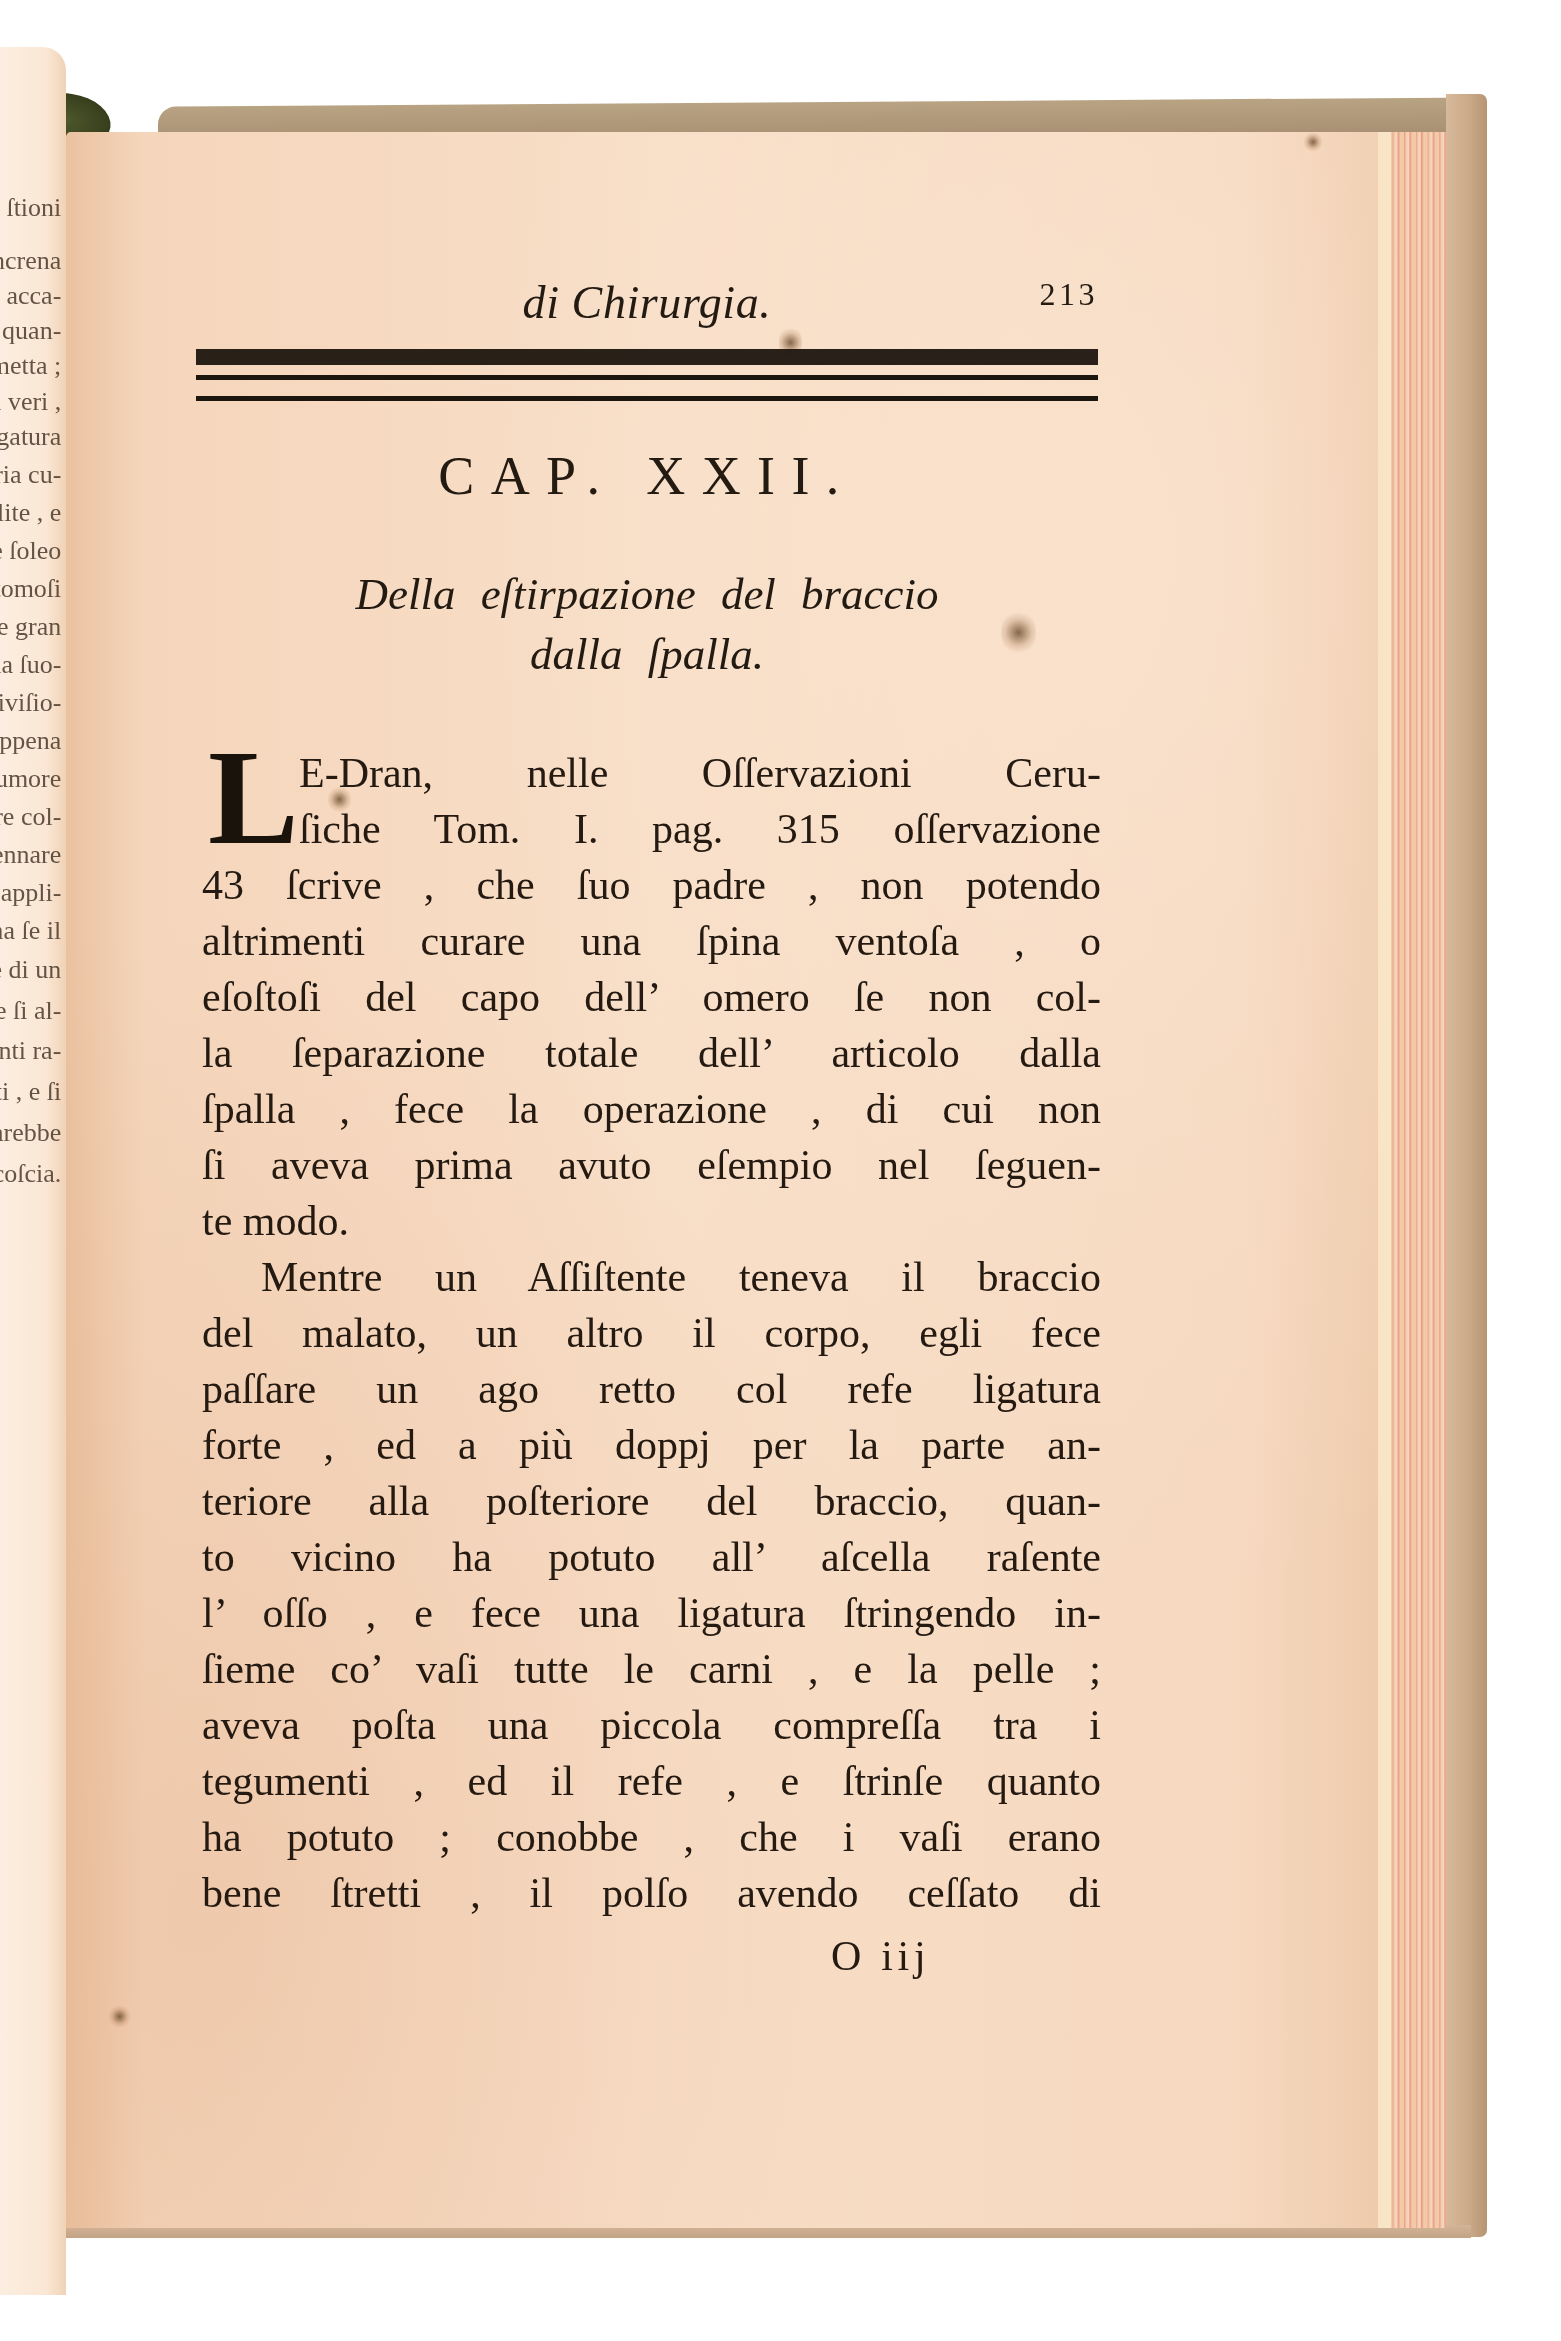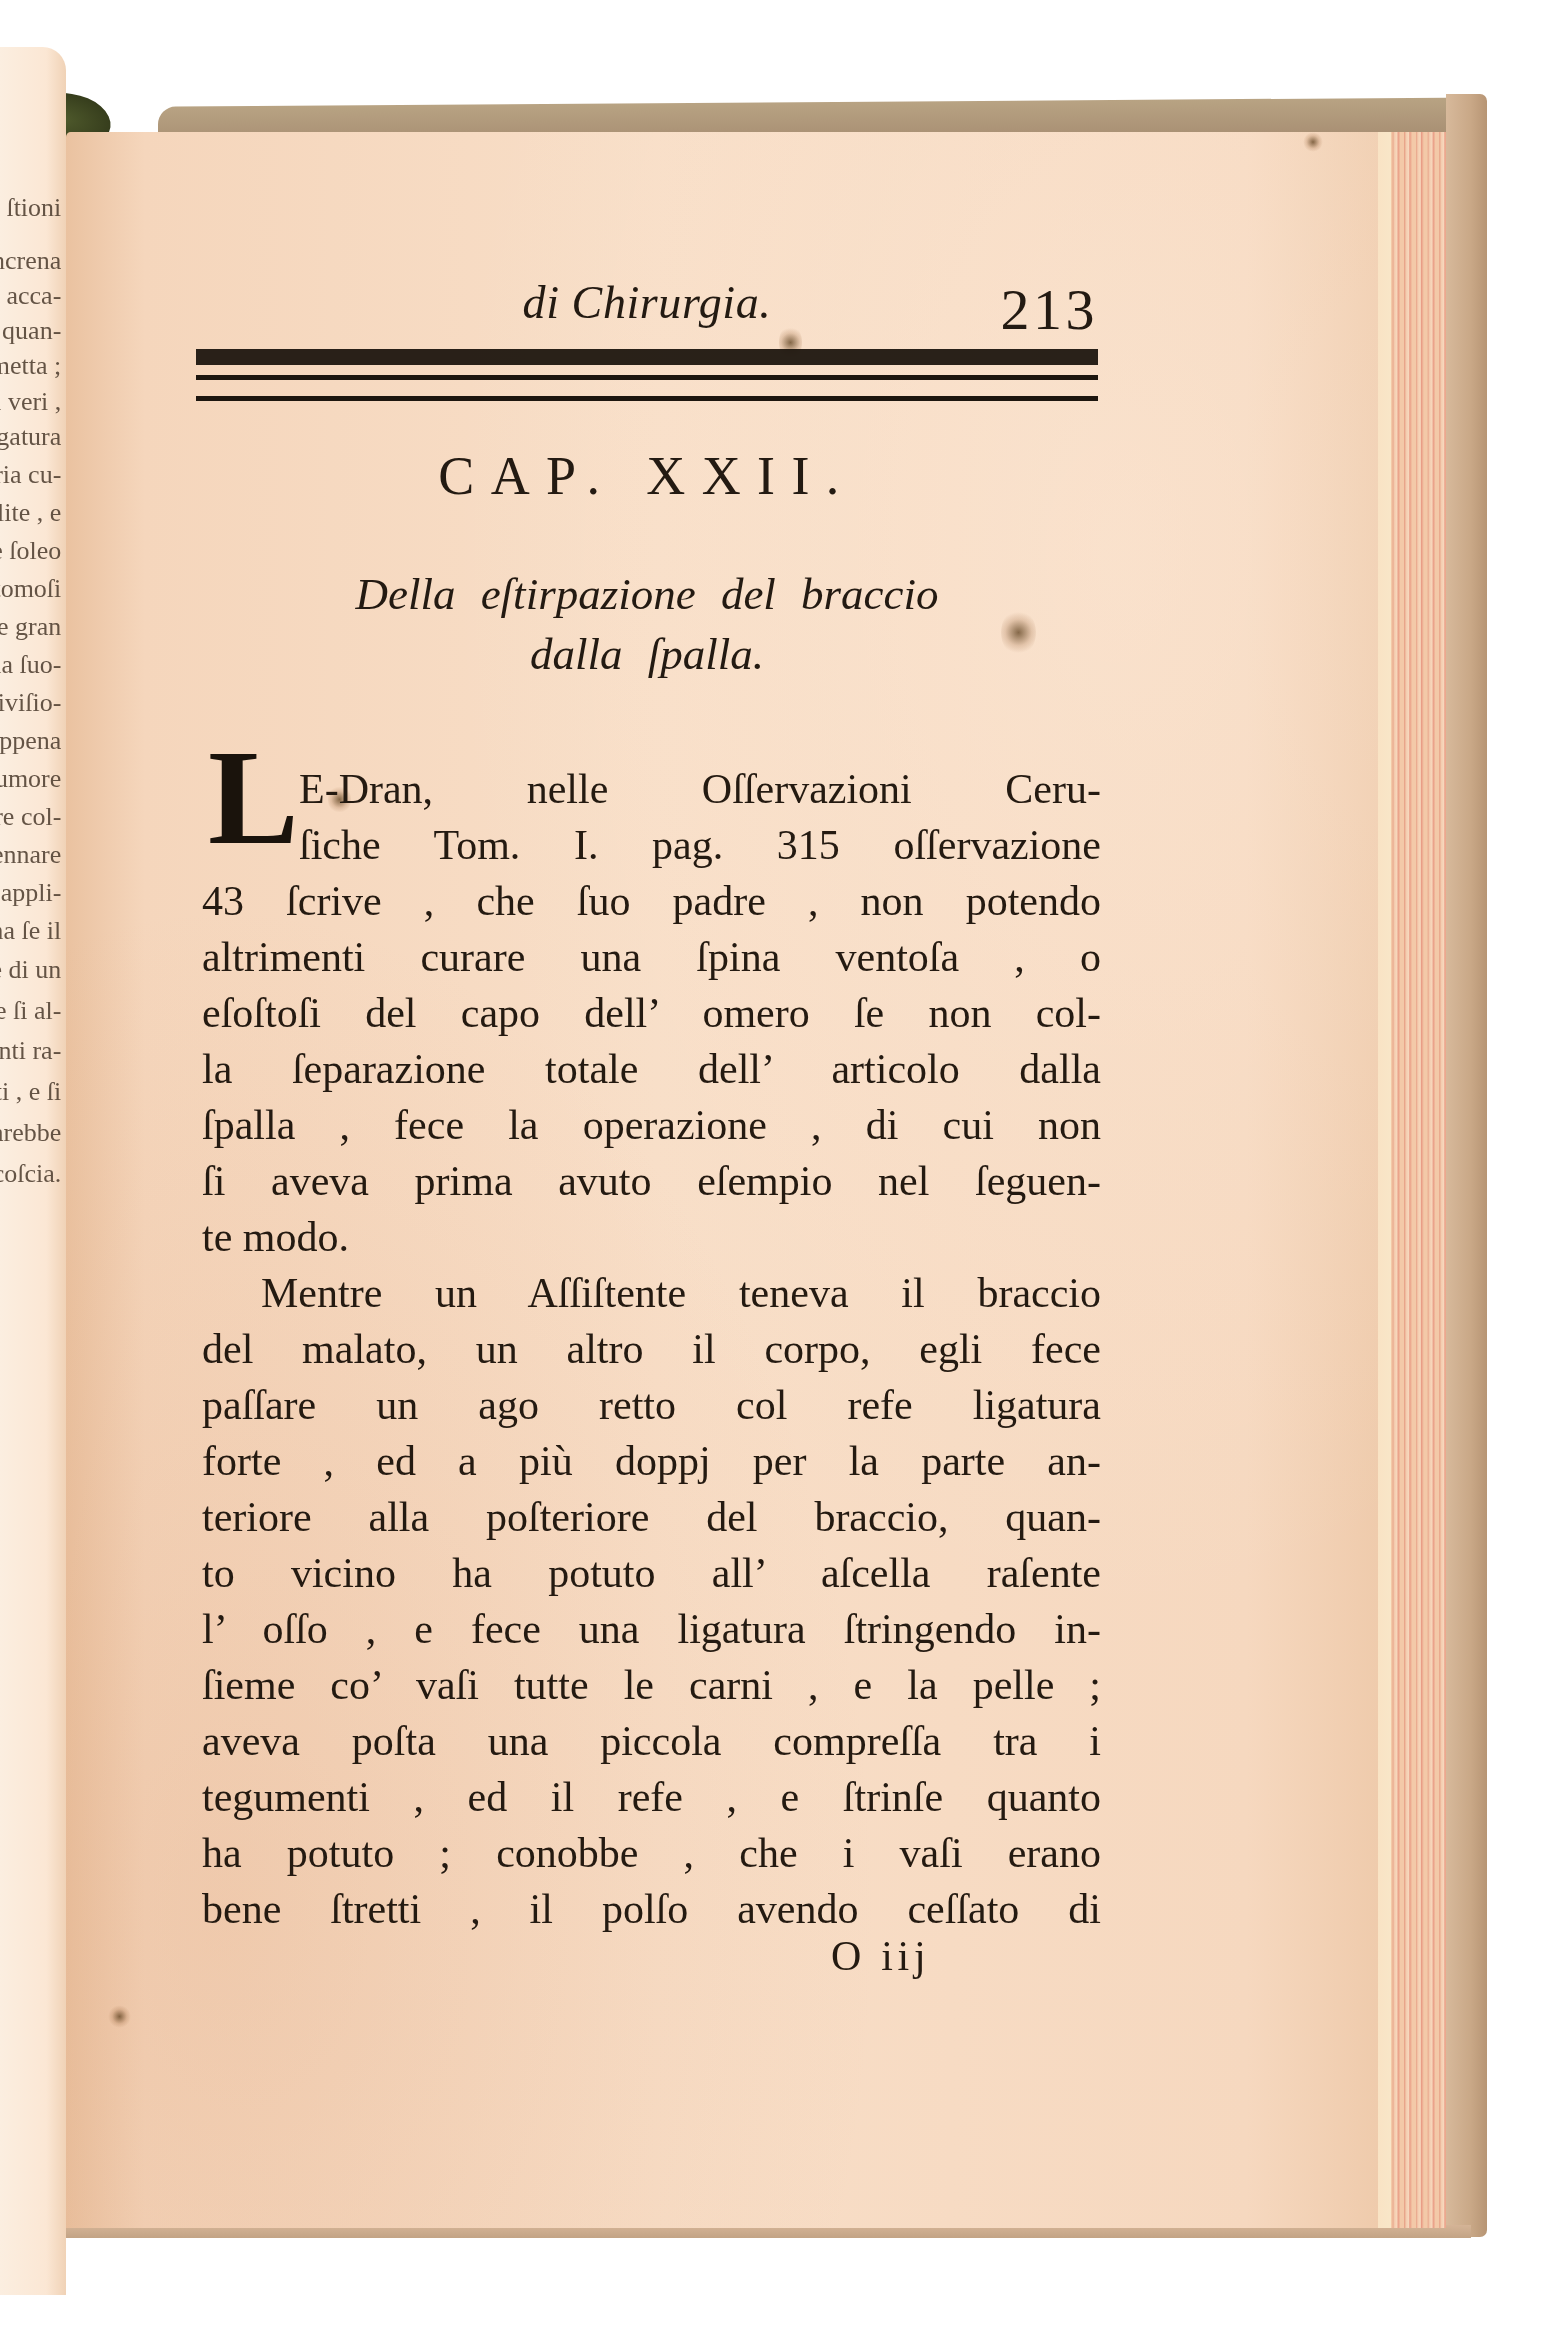--- a/index.html
+++ b/index.html
@@ -57,41 +57,41 @@
   }
 
   .running-head {
     position:absolute; left:196px; top:269px; width:902px; height:64px;text-decoration:underline;
   }
   .running-title {
     position:absolute; left:0; right:0; top:7px; text-align:center;
     font-style:italic; font-size:46px; color:#231a12; letter-spacing:0.6px;
   }
   .page-number {
-    position:absolute; right:0; top:7px; font-size:58px; color:#231a12; letter-spacing:3.5px;
+    position:absolute; right:0; top:7px; font-size:32px; color:#231a12; letter-spacing:3.5px;
   }
   .rule { position:absolute; left:196px; width:902px; background:#1d160f; }
   .rule.thick { top:349px; height:16.4px; opacity:.95; }
   .rule.thin1 { top:375px; height:4.7px; }
   .rule.thin2 { top:396px; height:4.7px; }
 
   .chapter-heading {
     position:absolute; left:196px; width:902px; top:445px; text-align:center;
     font-size:54px; letter-spacing:16.4px; color:#231a12;
   }
   .chapter-title {
     position:absolute; left:196px; width:902px; text-align:center;
     font-style:italic; font-size:45px; color:#231a12; word-spacing:14px;
   }
   .chapter-title.l1 { top:568px; }
   .chapter-title.l2 { top:628px; }
 
   .body-text {
     position:absolute; left:202px; top:745px; width:899px;
-    font-size:42px; line-height:56px; color:#241a11;margin-top:16px;
+    font-size:42px; line-height:56px; color:#241a11;
   }
   .line {
     display:block; white-space:nowrap; height:56px;
     text-align:justify; text-align-last:justify;
   }
   .line.last { text-align-last:left; }
   .line.indent { padding-left:59px; }
   .line.after-cap { padding-left:97px; }
   .drop-cap {
     position:absolute; left:208px; top:739px; font-size:136px; line-height:117px;

